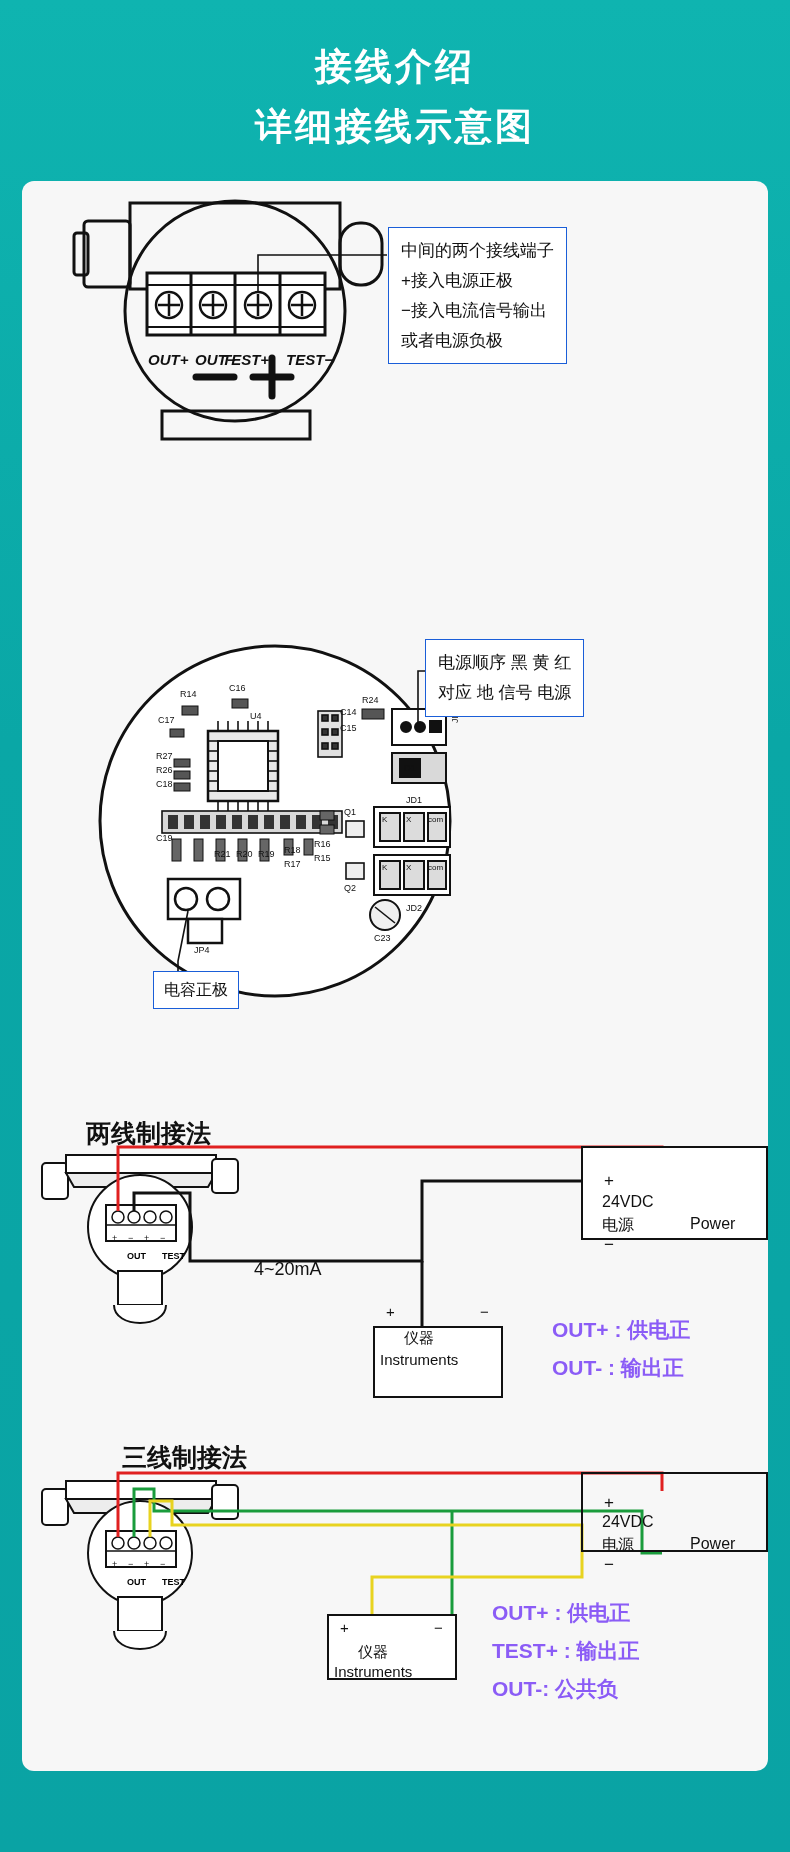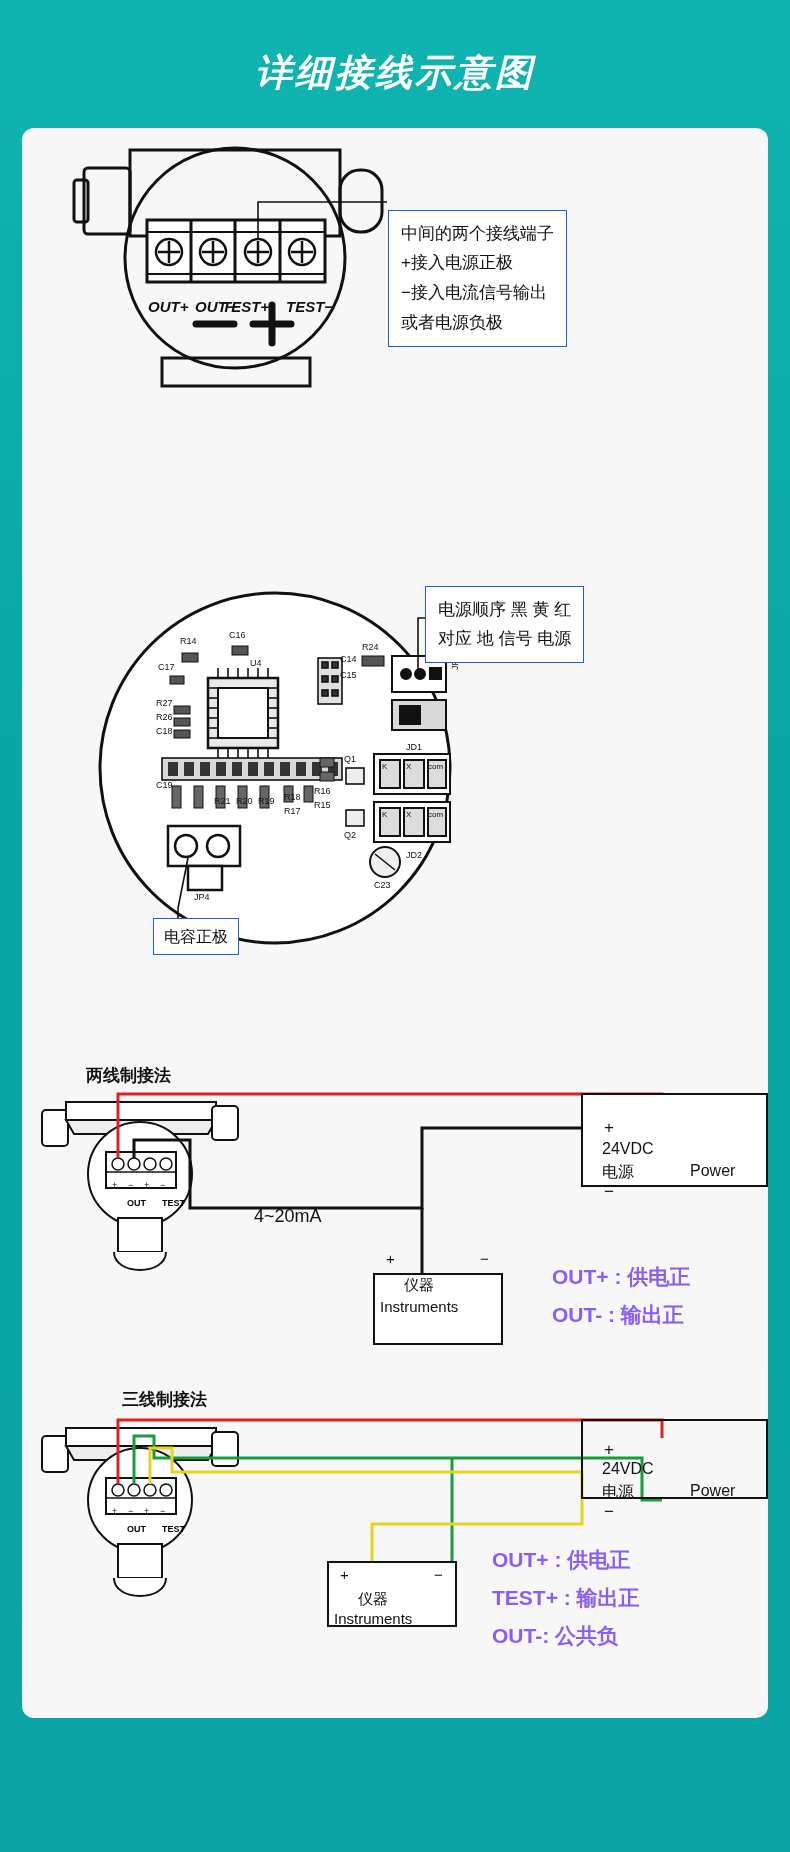--- a/index.html
+++ b/index.html
@@ -29,21 +29,20 @@
     letter-spacing:3px;
     line-height:1.45;
   }
   .header h2{
     margin:6px 0 0 0;
     color:#ffffff;
     font-size:37px;
     font-weight:bold;
     letter-spacing:3px;
     line-height:1.45;
-    font-style:italic;
   }
   .card{
     background:#f7f7f7;
     border-radius:12px;
     margin:0 22px;
     position:relative;
     padding-bottom:30px;
     overflow:hidden;
   }
 
@@ -69,21 +68,21 @@
   .lbl{
     position:absolute;
     font-size:15px;
     color:#111;
     font-weight:bold;
     white-space:nowrap;
     font-style:italic;
   }
   .titlelbl{
     position:absolute;
-    font-size:17px;
+    font-size:25px;
     font-weight:bold;
     color:#111;
     white-space:nowrap;
   }
   .rlbl{
     position:absolute;
     font-size:21px;
     font-weight:bold;
     color:#8b5cf6;
     white-space:nowrap;
@@ -94,20 +93,21 @@
     color:#111;
     white-space:nowrap;
   }
 </style>
 </head>
 <body>
 
 <div class="page">
 
   <div class="header">
+    <h1>接线介绍</h1>
     <h2>详细接线示意图</h2>
   </div>
 
   <div class="card">
 
     <div class="sec1">
 
       <svg width="760" height="430" viewBox="0 0 760 430">
         <g fill="none" stroke="#111" stroke-width="3">
 
@@ -156,21 +156,21 @@
         <g stroke="#111" stroke-width="1.6" fill="none">
           <path d="M236 110 L236 74 L365 74"></path>
         </g>
       </svg>
 
       <div class="lbl" style="left:126px;top:170px;">OUT+</div>
       <div class="lbl" style="left:173px;top:170px;">OUT−</div>
       <div class="lbl" style="left:200px;top:170px;text-align:center;">TEST+</div>
       <div class="lbl" style="left:264px;top:170px;">TEST−</div>
 
-      <div class="callout" style="left:366px;top:46px;margin-top:36px;">
+      <div class="callout" style="left:366px;top:46px;">
         <div>中间的两个接线端子</div>
         <div>+接入电源正极</div>
         <div>−接入电流信号输出</div>
         <div>或者电源负极</div>
       </div>
     </div>
 
     <div class="sec2">
 
       <svg width="760" height="500" viewBox="0 0 760 500">

